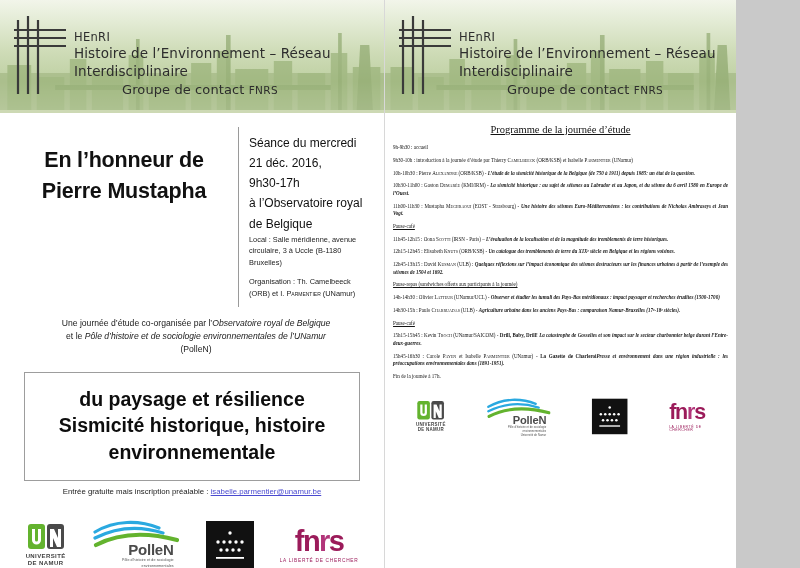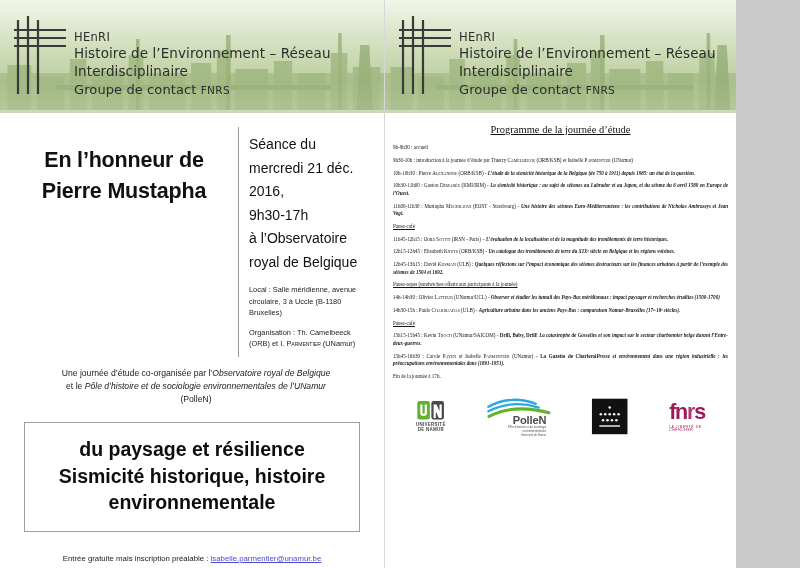--- a/index.html
+++ b/index.html
@@ -24,57 +24,57 @@
   .skyline{position:absolute;left:0;bottom:0;width:100%;height:88px;opacity:.55;}
   .banner-rule{position:absolute;left:0;bottom:0;width:100%;height:3px;background:#cdd9b4;}
   .logo-mark{position:absolute;left:12px;top:8px;width:56px;height:90px;}
   .banner-text{
     position:absolute;left:74px;top:30px;right:6px;
     color:#2d2d2d;line-height:1.32;
     font-family:"DejaVu Sans", sans-serif;
   }
   .bt1{font-size:11.5px;letter-spacing:.3px;}
   .bt2{font-size:13.5px;letter-spacing:.1px;}
-  .bt3{font-size:13px;letter-spacing:.1px;}
+  .bt3{font-size:13px;letter-spacing:.1px;margin-left:48px;}
   .bt3 .small{font-size:10.5px;letter-spacing:.4px;}
 
   
   .lp-top{display:flex;padding:14px 10px 0 10px;align-items:flex-start;}
   .honour{
     flex:0 0 228px;
     text-align:center;
     font-weight:bold;font-size:21.5px;line-height:1.42;
     color:#111;padding-top:18px;letter-spacing:-.2px;
   }
   .meta{
     flex:1;border-left:1px solid #9a9a9a;
     padding:6px 4px 0 10px;color:#111;
   }
-  .meta-head{font-size:14px;line-height:1.68;margin-bottom:10px;}
+  .meta-head{font-size:12px;line-height:1.68;margin-bottom:0;}
   .meta-blk{font-size:7.4px;line-height:1.55;margin-bottom:8px;color:#222;}
   .sc{font-variant:small-caps;}
 
   .coorg{
     text-align:center;font-size:8.6px;line-height:1.5;
     color:#1a1a1a;padding:10px 22px 0 30px;
   }
   .coorg i{font-style:italic;}
 
   .titlebox{
     margin:16px 24px 0 24px;
     border:1px solid #9d9d9d;
     padding:13px 8px 15px 8px;
     text-align:center;
     font-weight:bold;font-size:19.5px;line-height:1.36;
     color:#0d0d0d;
   }
 
   .regline{
     text-align:center;font-size:7.8px;color:#1a1a1a;
-    margin-top:22px;
+    margin-top:6px;
   }
   .regline a{color:#4a4ad0;text-decoration:underline;}
 
   .logobar{
     display:flex;align-items:center;justify-content:center;
     gap:26px;margin-top:20px;
   }
   .logobar-right{gap:56px;margin-top:14px;transform:scale(.74);transform-origin:center top;}
 
   

